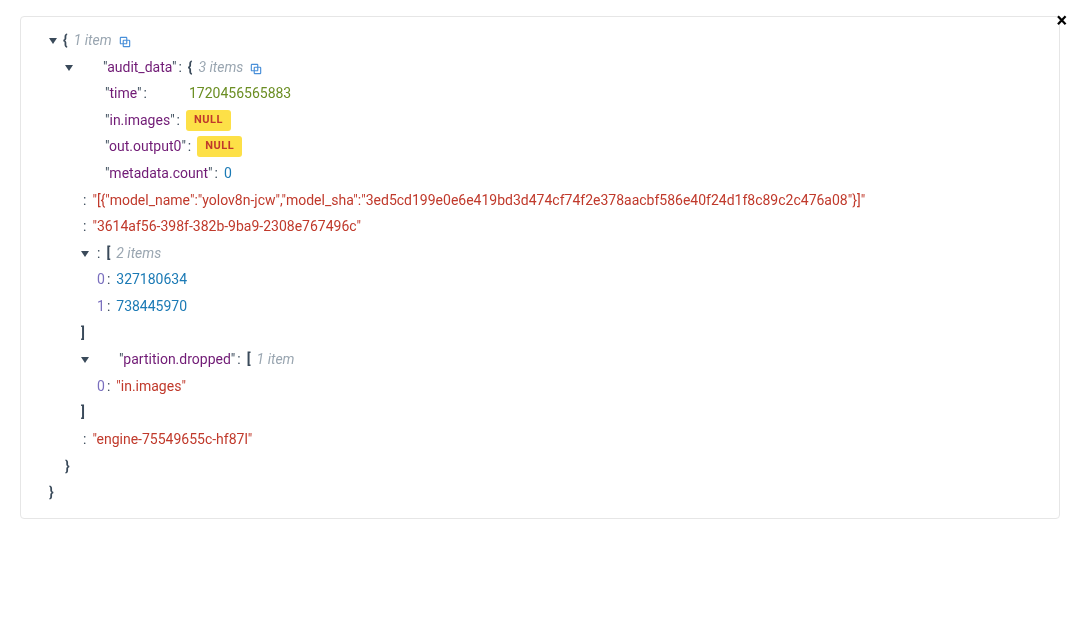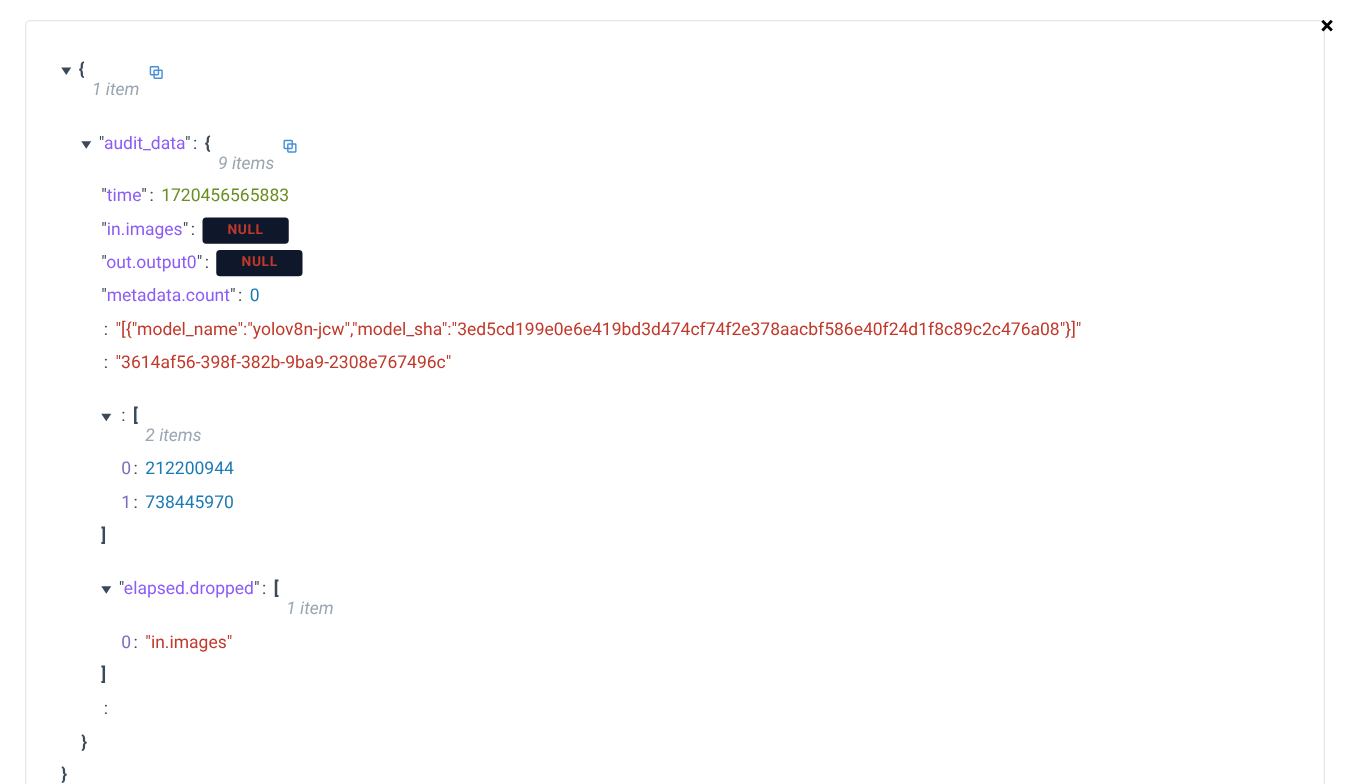--- a/index.html
+++ b/index.html
@@ -60,42 +60,42 @@
   }
   .brace, .bracket, .close-brace {
     color: #3a4a5a;
     font-weight: bold;
   }
   .items-count {
     color: #9aa6b1;
     font-style: italic;
     margin-left: 6px;
     font-weight: normal;
-    margin-top: 32px;
   }
   .key {
-    color: #8b5cf6;
+    color: #701a75;
+    margin-left: 24px;
   }
   .key.quoted::before, .key.quoted::after {
     content: '"';
     color: #3a4a5a;
   }
   .colon {
     color: #3a4a5a;
     margin: 0 6px 0 2px;
   }
-  .val-number       { color: #6b8e23; }
+  .val-number       { color: #6b8e23; margin-left: 36px; }
   .val-blue-number  { color: #1b7ab5; }
   .val-string       { color: #c0392b; }
   .val-string::before, .val-string::after { content: '"'; }
   .val-null {
     color: #c0392b;
-    background: #0f172a;
+    background: #fde047;
     border-radius: 3px;
-    padding: 0 20px;
+    padding: 0 8px;
     font-size: 11px;
     font-weight: bold;
     letter-spacing: 0.5px;
   }
   .val-idx { color: #7a6fbe; }
   .copy-icon {
     display: inline-flex;
     margin-left: 6px;
     cursor: pointer;
     position: relative;
@@ -120,21 +120,21 @@
           <rect x="4" y="4" width="11" height="11" rx="1"></rect>
         </svg>
     </span>
   </div>
 
   <div class="row indent-2">
     <span class="caret"></span>
     <span class="key quoted">audit_data</span>
     <span class="colon">:</span>
     <span class="brace">{</span>
-    <span class="items-count">9 items</span>
+    <span class="items-count">3 items</span>
     <span class="copy-icon">
       <svg width="14" height="14" viewBox="0 0 24 24" fill="none" stroke="#4a90d9" stroke-width="2">
           <rect x="9" y="9" width="11" height="11" rx="1"></rect>
           <rect x="4" y="4" width="11" height="11" rx="1"></rect>
         </svg>
     </span>
   </div>
 
   <div class="row indent-3">
     <span class="key quoted">time</span>
@@ -172,49 +172,50 @@
 
   <div class="row indent-3">
     <span class="caret"></span>
     <span class="colon">:</span>
     <span class="bracket">[</span>
     <span class="items-count">2 items</span>
   </div>
   <div class="row indent-4">
     <span class="val-idx">0</span>
     <span class="colon">:</span>
-    <span class="val-blue-number">212200944</span>
+    <span class="val-blue-number">327180634</span>
   </div>
   <div class="row indent-4">
     <span class="val-idx">1</span>
     <span class="colon">:</span>
     <span class="val-blue-number">738445970</span>
   </div>
   <div class="row indent-3">
     <span class="bracket close-brace">]</span>
   </div>
 
   <div class="row indent-3">
     <span class="caret"></span>
-    <span class="key quoted">elapsed.dropped</span>
+    <span class="key quoted">partition.dropped</span>
     <span class="colon">:</span>
     <span class="bracket">[</span>
     <span class="items-count">1 item</span>
   </div>
   <div class="row indent-4">
     <span class="val-idx">0</span>
     <span class="colon">:</span>
     <span class="val-string">in.images</span>
   </div>
   <div class="row indent-3">
     <span class="bracket close-brace">]</span>
   </div>
 
   <div class="row indent-3">
     <span class="colon">:</span>
+    <span class="val-string">engine-75549655c-hf87l</span>
   </div>
 
   <div class="row indent-2">
     <span class="brace close-brace">}</span>
   </div>
 
   <div class="row indent-1">
     <span class="brace close-brace">}</span>
   </div>
 

